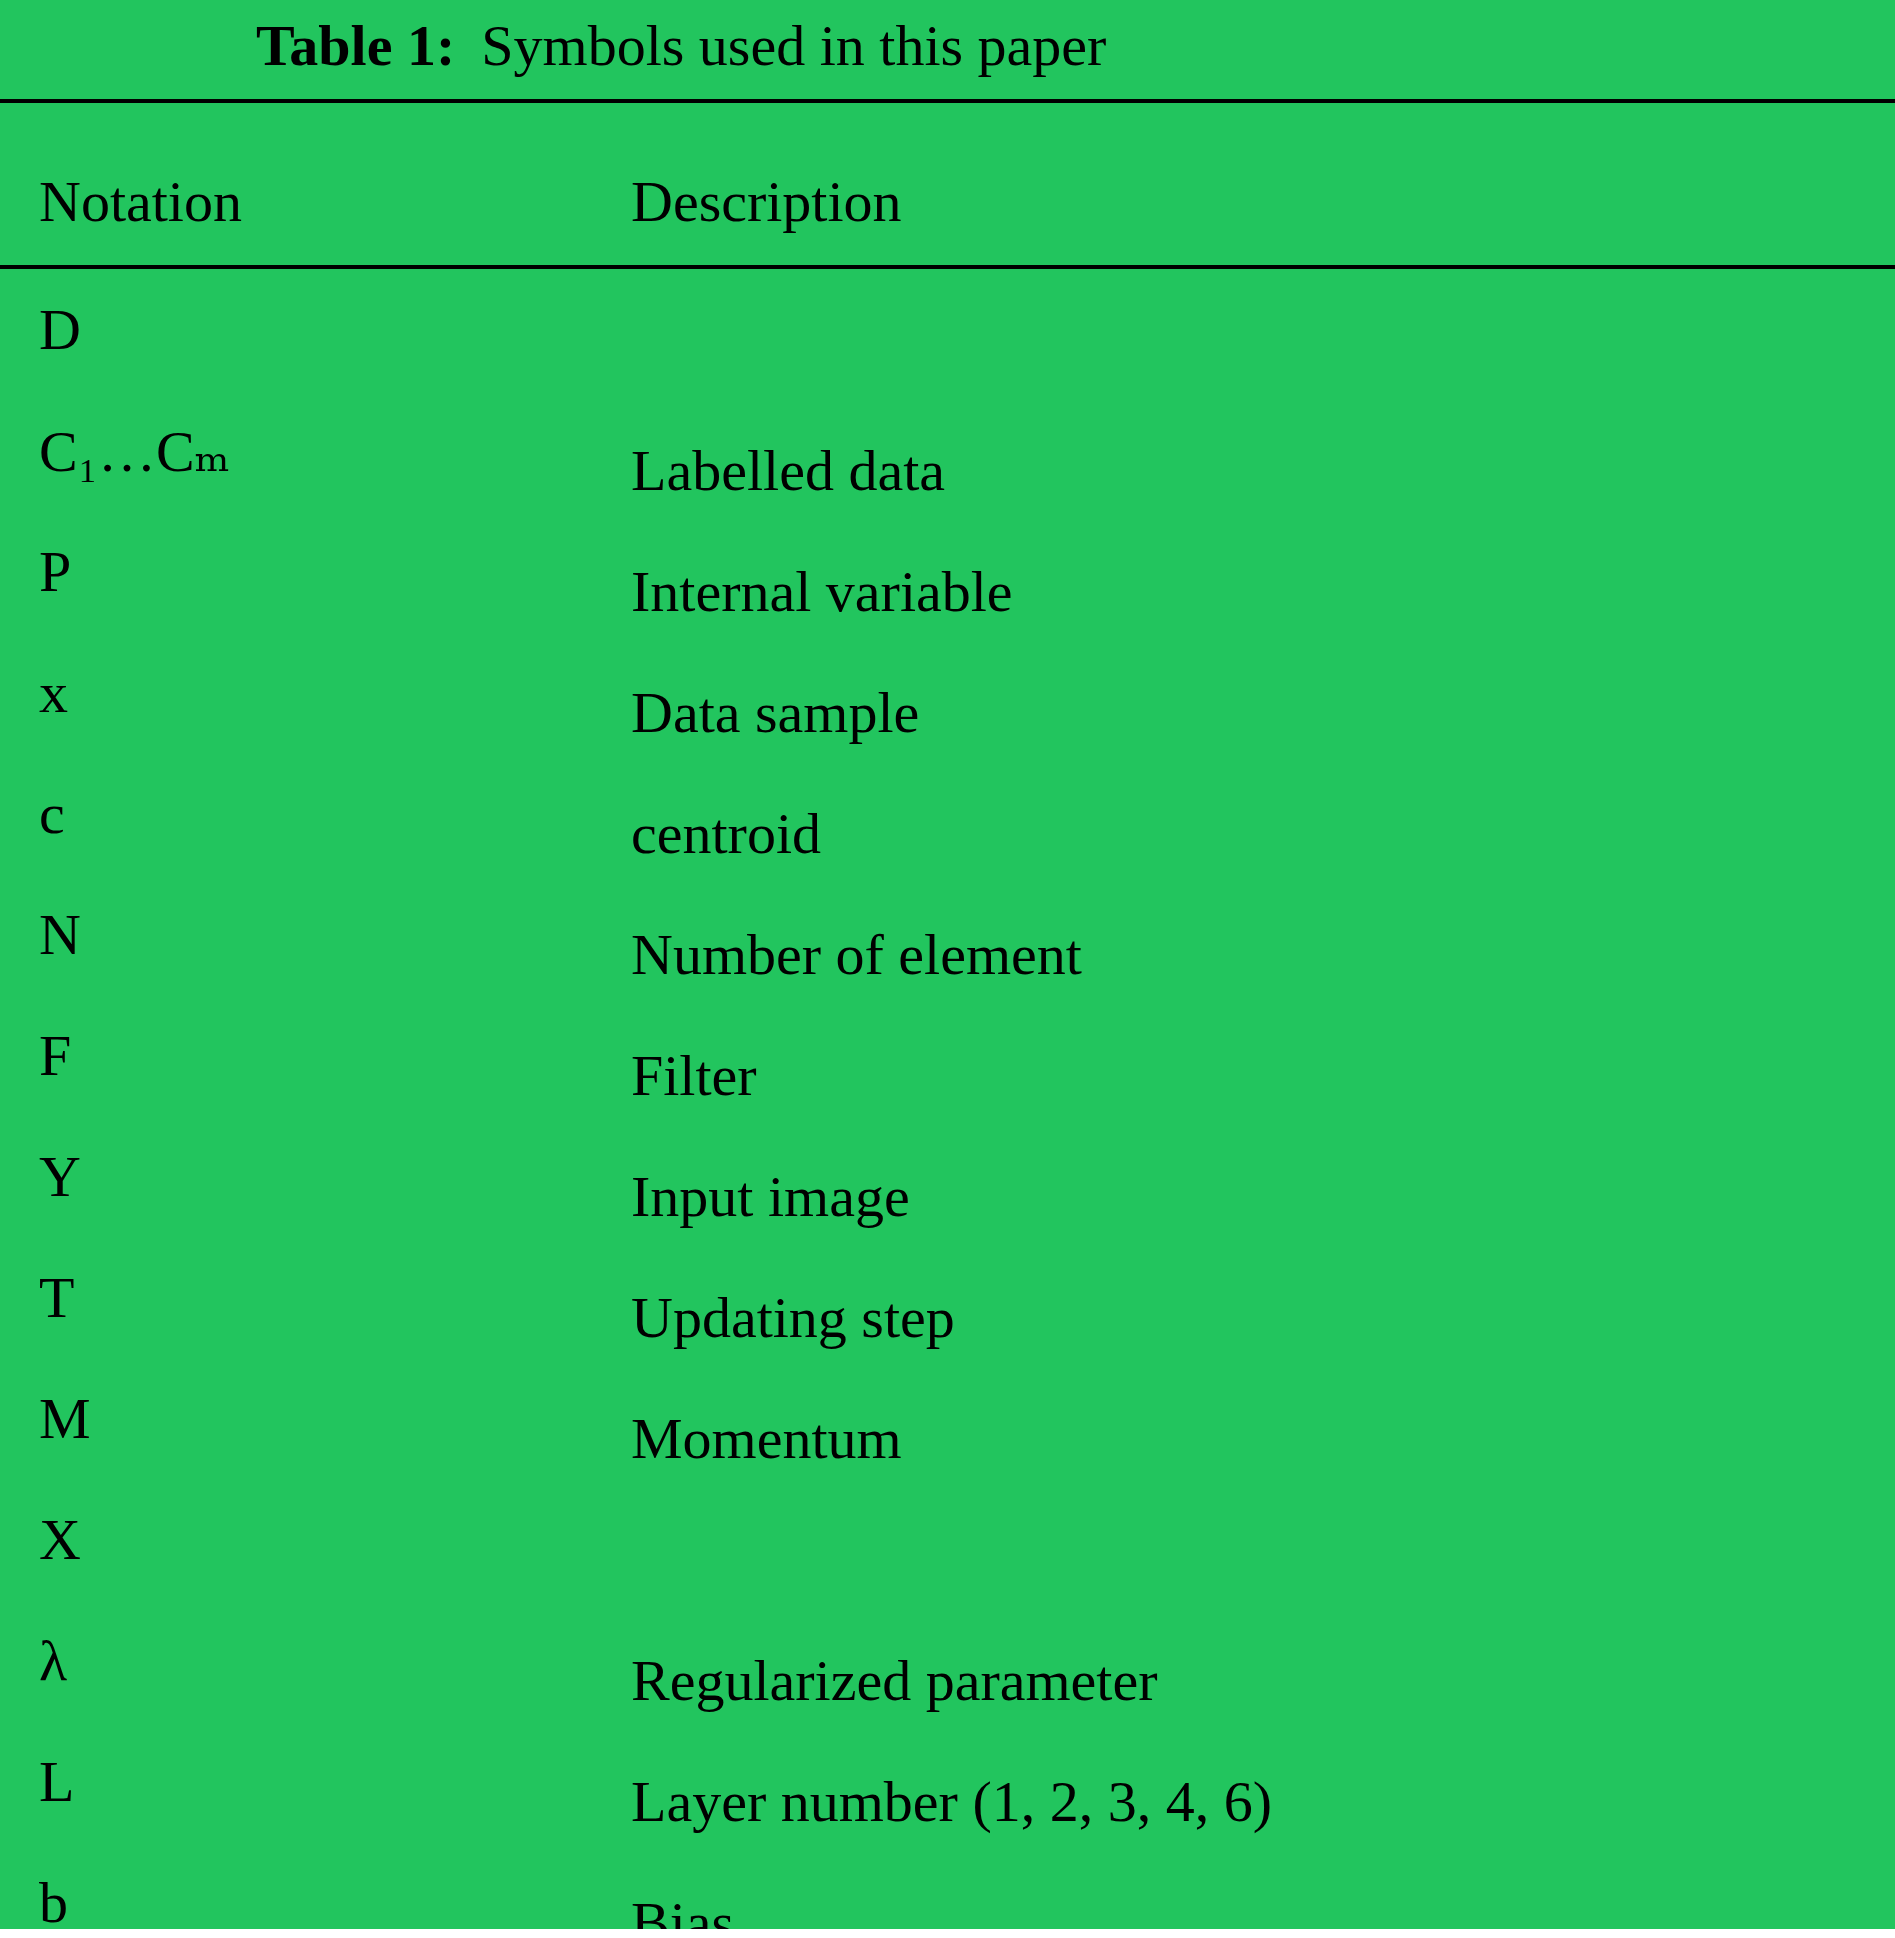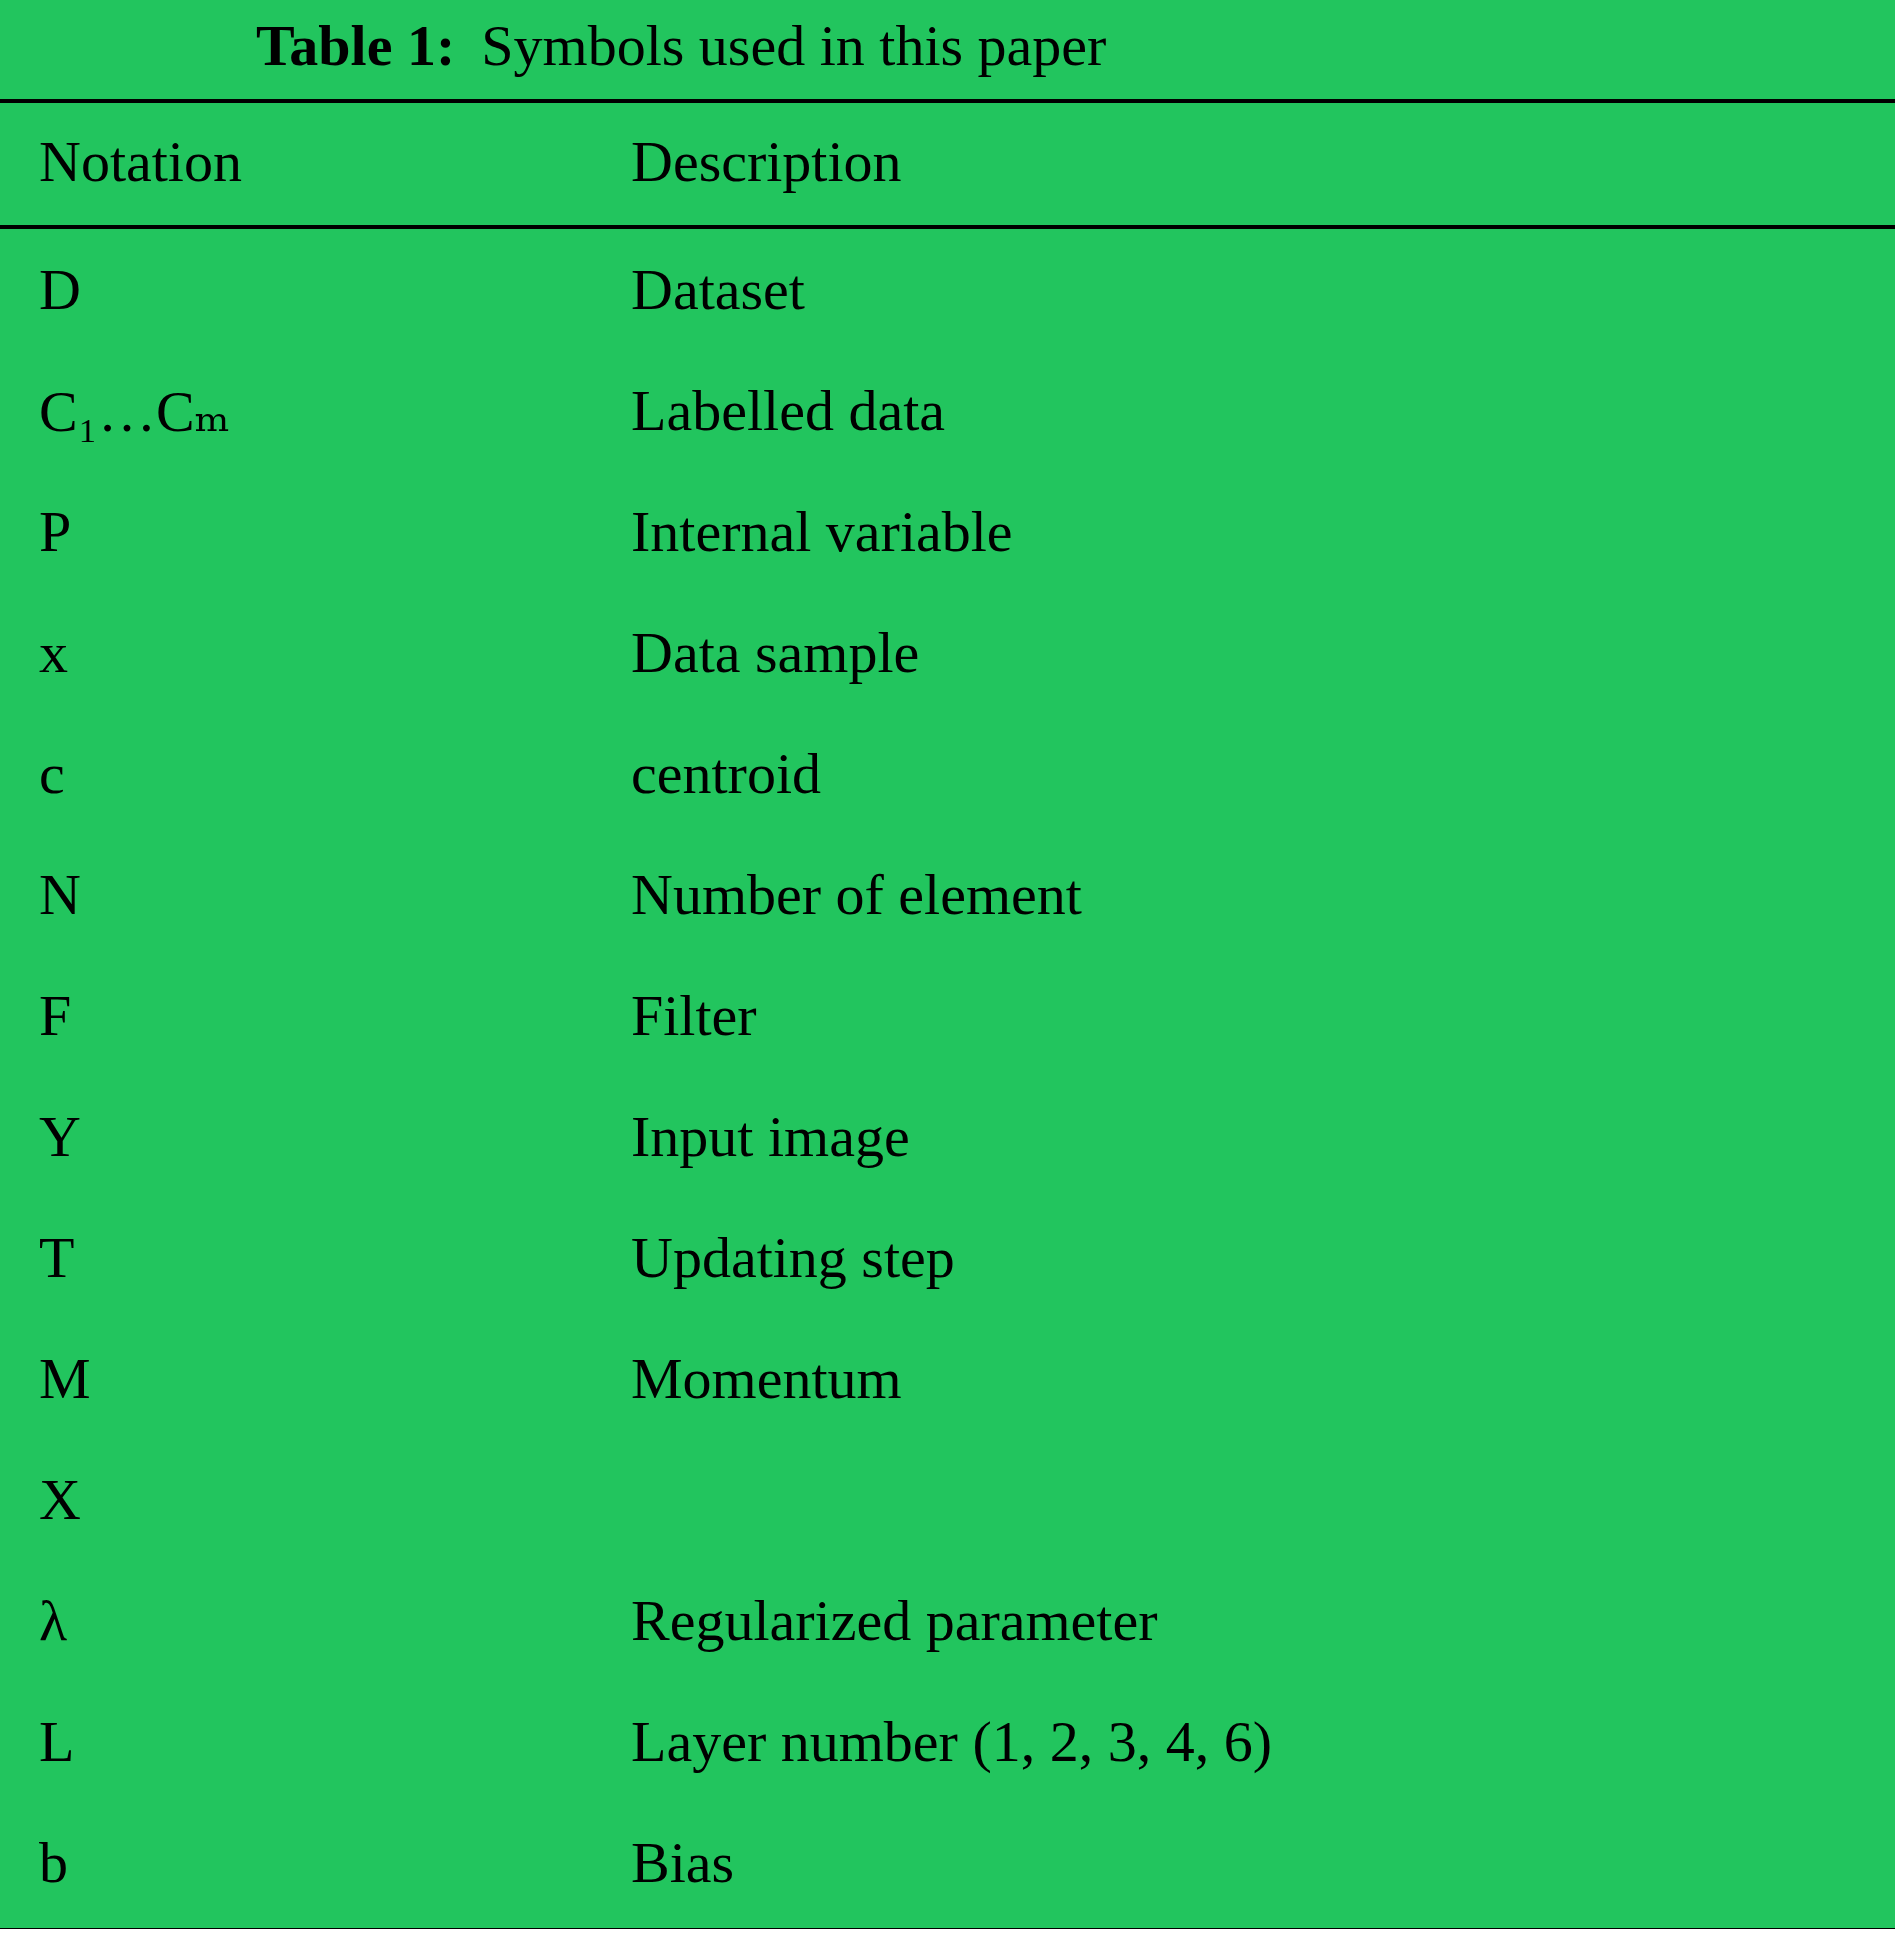--- a/index.html
+++ b/index.html
@@ -37,20 +37,21 @@
     font-size: 58px;
     padding: 24.5px 0 30px 39px;
     border-radius: 31px;
   }
   .col-notation {
     width: 592px;
     flex: 0 0 592px;
   }
   .col-desc {
     flex: 1 1 auto;
+    margin-top: 40px;
   }
   .tbody .trow {
     display: flex;
     align-items: center;
     height: 121px;
     font-size: 58px;
     padding-left: 39px;
   }
   .double-rule {
     margin-top: 5.2px;
@@ -79,21 +80,20 @@
     <div class="col-notation">Notation</div>
     <div class="col-desc">Description</div>
   </div>
 
   <div class="rule"></div>
 
   <div class="tbody">
 
     <div class="trow">
       <div class="col-notation">D</div>
-      <div class="col-desc">Dataset</div>
     </div>
 
     <div class="trow">
       <div class="col-notation">C₁…Cₘ</div>
       <div class="col-desc">Labelled data</div>
     </div>
 
     <div class="trow">
       <div class="col-notation">P</div>
       <div class="col-desc">Internal variable</div>

